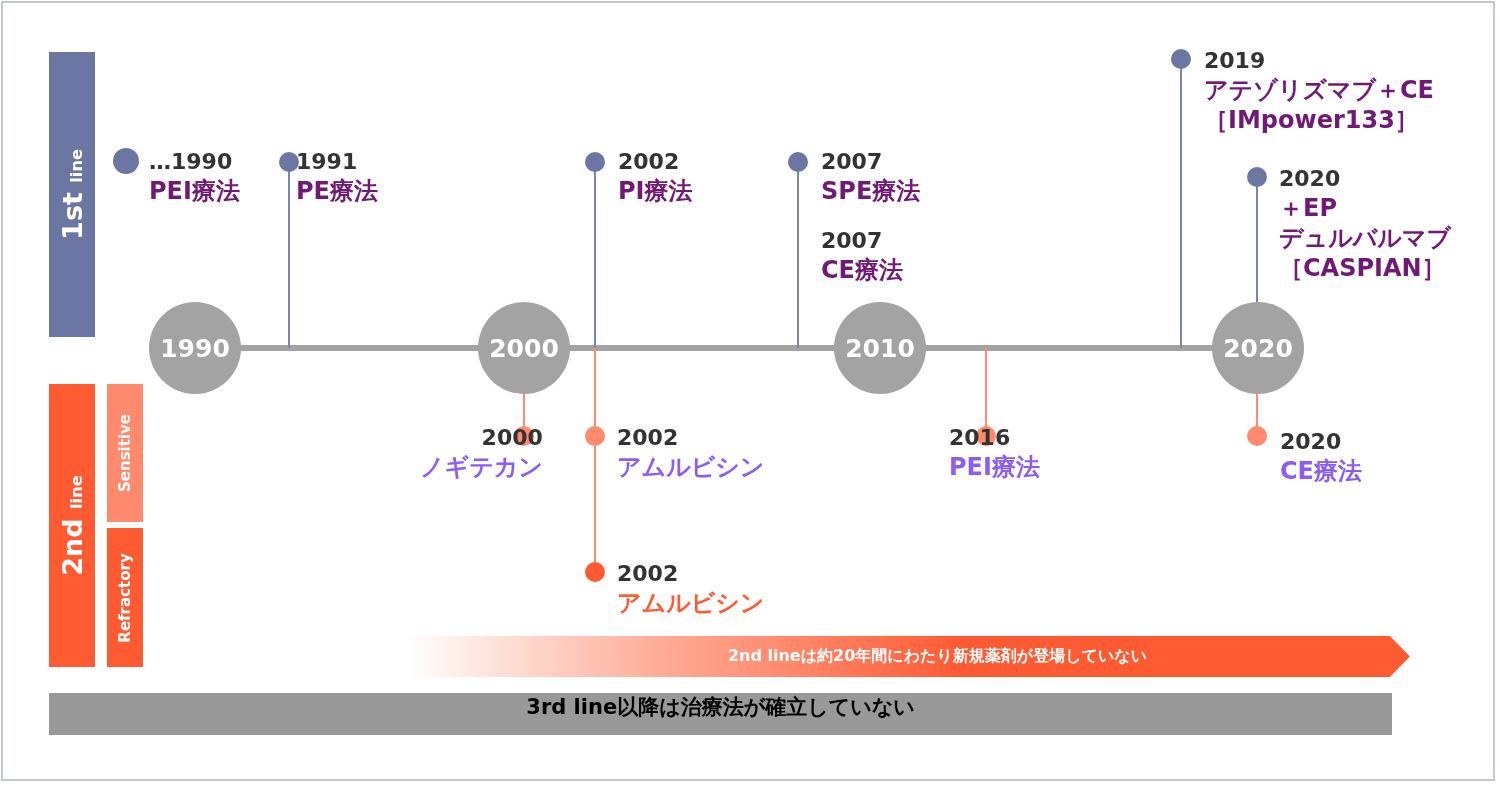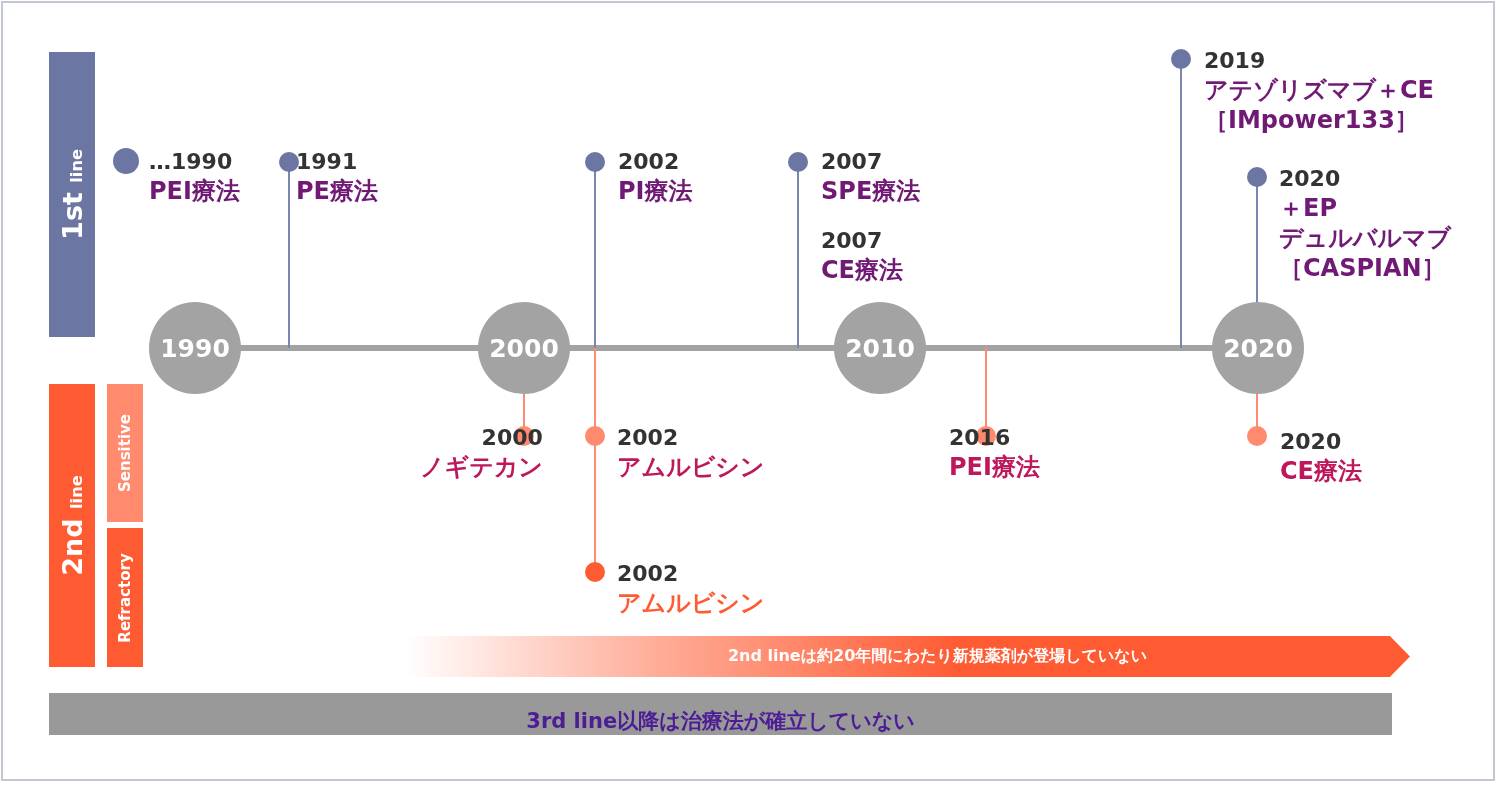--- a/index.html
+++ b/index.html
@@ -21,28 +21,28 @@
   .vl-blue{background:#7b85ad;}
   .vl-orange{background:#ff8a6d;}
   .dot{position:absolute;border-radius:50%;}
   .dot-blue{background:#6b76a2;}
   .dot-salmon{background:#ff8a6d;}
   .dot-red{background:#ff5b33;}
   .ev{position:absolute;font-weight:bold;line-height:1.25;white-space:nowrap;}
   .year{color:#333;font-size:22px;display:block;}
   .name{font-size:24px;display:block;}
   .c-blue{color:#701a75;}
-  .c-salmon{color:#be185d;}
+  .c-salmon{color:#8b5cf6;}
   .c-red{color:#ff5b33;}
   .arrow{position:absolute;left:405px;top:636px;width:1005px;height:41px;
     background:linear-gradient(90deg,rgba(255,91,51,0) 0%,rgba(255,138,109,0.7) 25%,#ff5b33 55%,#ff5b33 100%);
     clip-path:polygon(0 0,98% 0,100% 50%,98% 100%,0 100%);
     display:flex;align-items:center;justify-content:center;color:#fff;font-weight:bold;font-size:16px;}
   .arrow span{margin-left:60px;}
-  .graybar{position:absolute;left:49px;top:693px;width:1343px;height:42px;background:#999;color:#4c1d95;font-weight:bold;font-size:21px;display:flex;align-items:flex-end;justify-content:center;}
+  .graybar{position:absolute;left:49px;top:693px;width:1343px;height:42px;background:#999;color:#000000;font-weight:bold;font-size:21px;display:flex;align-items:flex-start;justify-content:center;}
 </style>
 </head>
 <body>
 
 <div class="frame"></div>
 
 <div class="vbar bar1">
   <div class="vtext"><span>1st</span> <span class="small">line</span></div>
 </div>
 <div class="vbar bar2">

